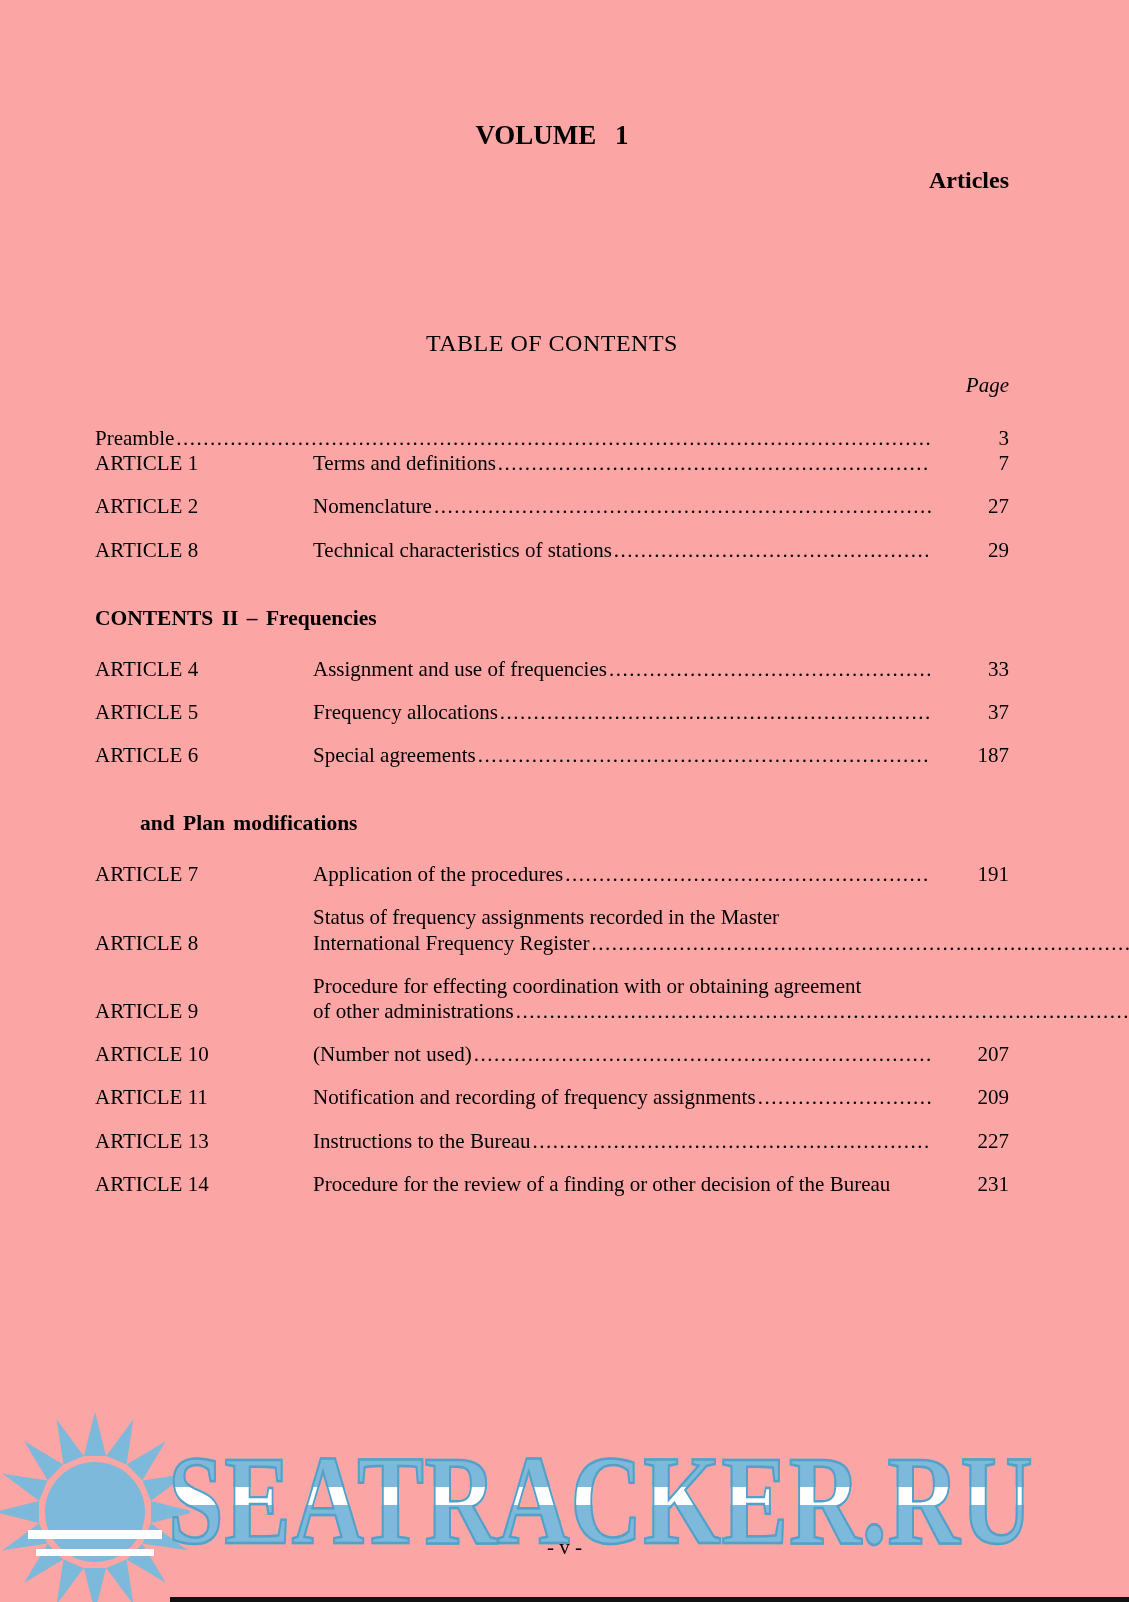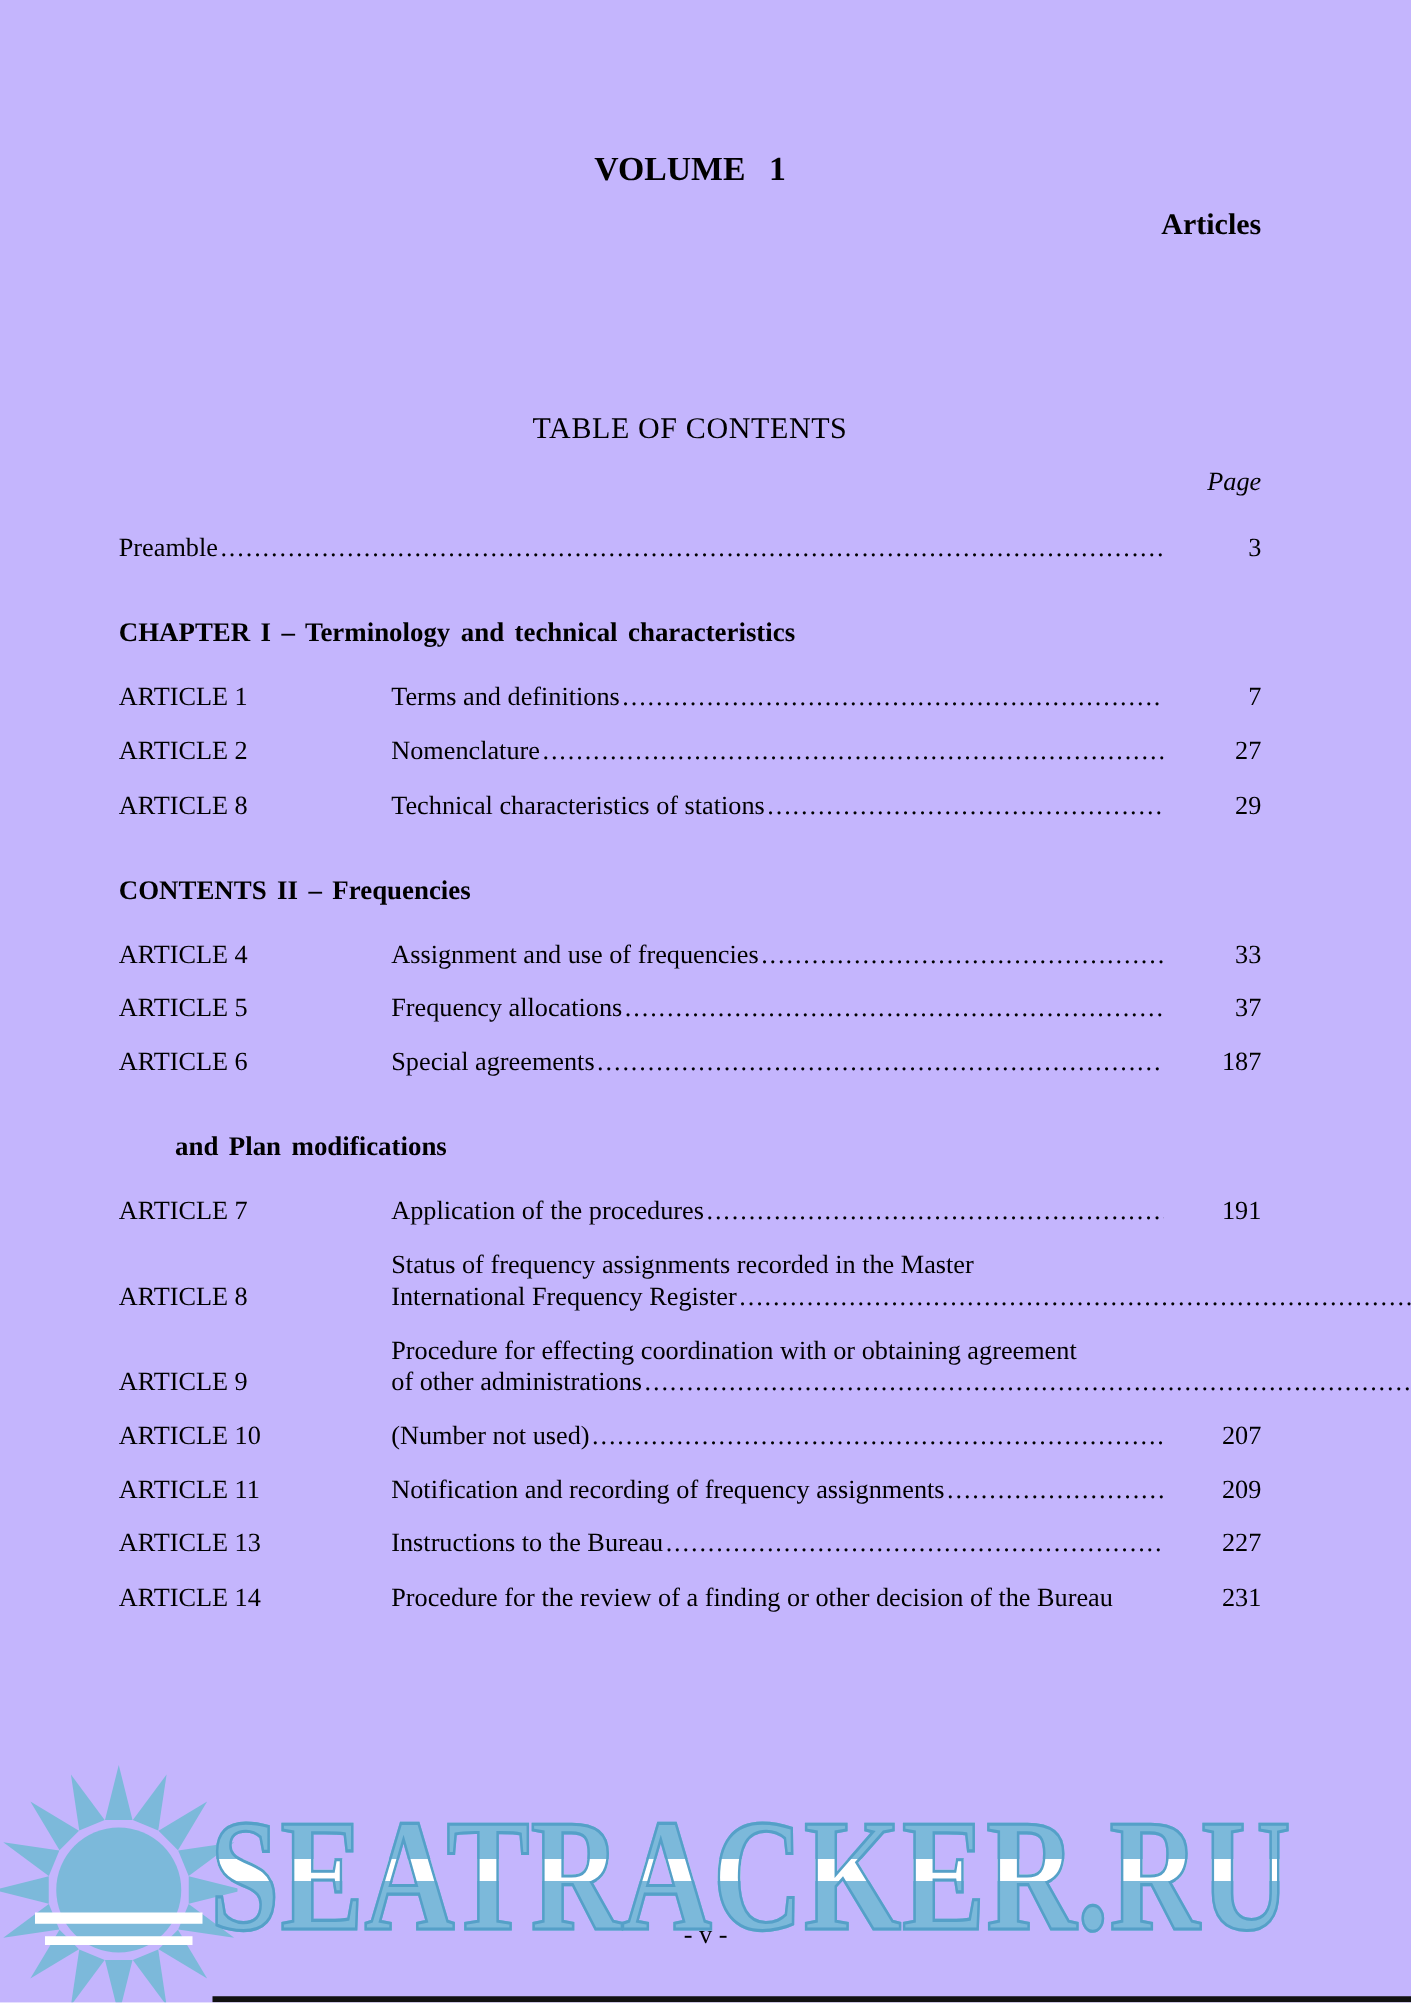--- a/index.html
+++ b/index.html
@@ -1,21 +1,21 @@
 <!DOCTYPE html>
 <html><head>
 <meta charset="utf-8">
 <style>
   * { margin: 0; padding: 0; box-sizing: border-box; }
   html, body { background: #ffffff; }
   .page {
     position: relative;
     width: 1129px;
     height: 1602px;
-    background: #c4b5fd;
+    background: #fca5a5;
     font-family: "Liberation Serif", serif;
     color: #000000;
     overflow: hidden;
     margin: 0 auto;
   }
   .content {
     position: absolute;
     left: 95px;
     top: 0;
     width: 914px;
@@ -145,23 +145,20 @@
     <div class="subtitle">Articles</div>
     <div class="toc-title">TABLE OF CONTENTS</div>
     <div class="page-label">Page</div>
 
     <div class="row preamble-row">
       <span class="desc">Preamble</span>
       <span class="dots"></span>
       <span class="pagenum">3</span>
     </div>
 
-    <div class="chapter-title">
-      <span>CHAPTER I – Terminology and technical characteristics</span>
-    </div>
 
     <div class="row entry">
       <span class="label">ARTICLE 1</span>
       <span class="desc">Terms and definitions</span>
       <span class="dots"></span>
       <span class="pagenum">7</span>
     </div>
     <div class="row entry">
       <span class="label">ARTICLE 2</span>
       <span class="desc">Nomenclature</span>

